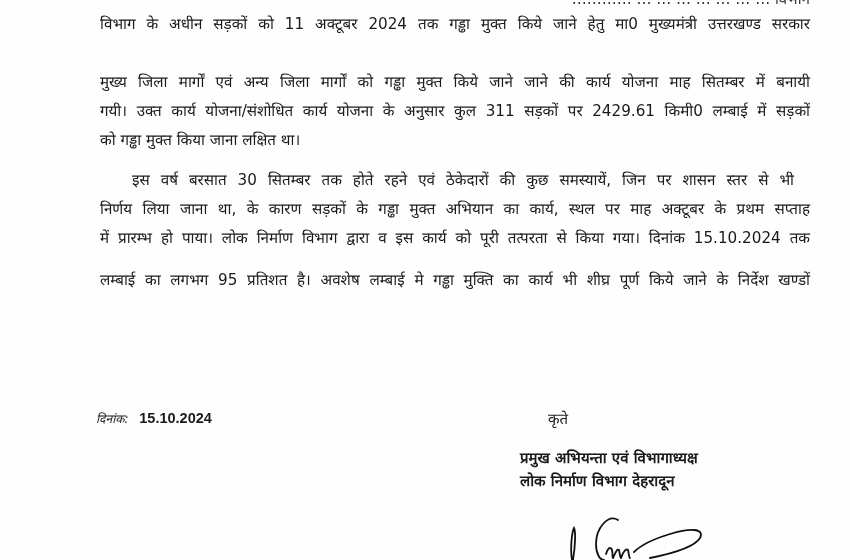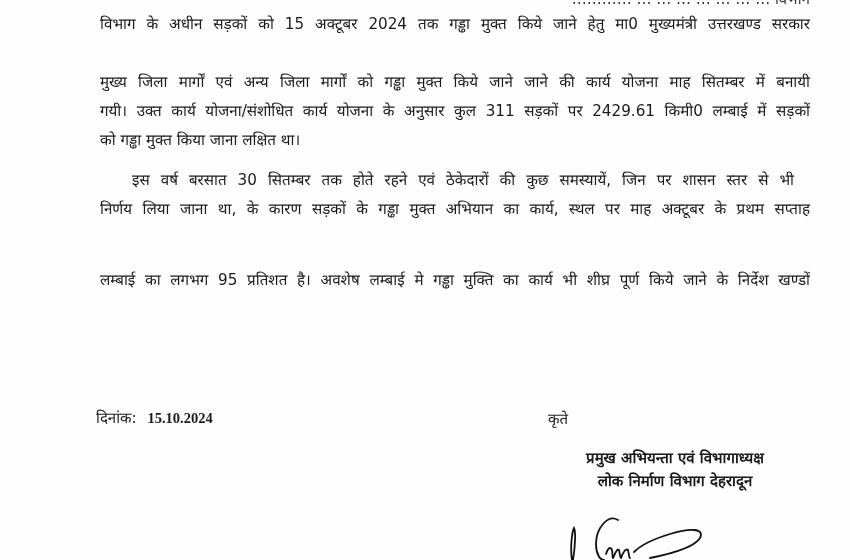--- a/index.html
+++ b/index.html
@@ -45,64 +45,65 @@
   }
   .line.last { text-align-last: left; }
   .line.indent { left: 132px; width: 662px; }
   .date-row {
     position: absolute;
     left: 96px; top: 406px;
     font-size: 15px;
     line-height: 24px;
     white-space: nowrap;
   }
-  .date-row .date-label { font-size: 15px; }
+  .date-row .date-label { font-size: 12px; font-style: italic; }
   .date-row .date-value {
-    font-family: Liberation Serif, serif;
+    font-family: Liberation Sans, sans-serif;
     font-weight: bold;
     font-size: 14.5px;
     margin-left: 6px;
     margin-top: 32px;
   }
   .kritey {
     position: absolute;
     left: 548px; top: 408px;
     font-size: 15px;
     line-height: 22px;
   }
   .designation {
     position: absolute;
-    left: 540px;
+    left: 520px;
     width: 270px;
-    text-align: center;
+    text-align: left;
     font-size: 15px;
     font-weight: bold;
     line-height: 22px;
     white-space: nowrap;
   }
   .signature {
     position: absolute;
     left: 560px; top: 510px;
     width: 180px; height: 50px;
   }
 </style>
 </head>
 <body>
 
 <div class="page">
 
   <div class="cut-top">………… … … … … … … … विभाग</div>
 
-  <div class="line" style="top:12px">विभाग के अधीन सड़कों को 15 अक्टूबर 2024 तक गड्ढा मुक्त किये जाने हेतु मा0 मुख्यमंत्री उत्तरखण्ड सरकार</div>
+  <div class="line" style="top:12px">विभाग के अधीन सड़कों को 11 अक्टूबर 2024 तक गड्ढा मुक्त किये जाने हेतु मा0 मुख्यमंत्री उत्तरखण्ड सरकार</div>
   <div class="line" style="top:70px">मुख्य जिला मार्गों एवं अन्य जिला मार्गों को गड्ढा मुक्त किये जाने जाने की कार्य योजना माह सितम्बर में बनायी</div>
   <div class="line" style="top:99px">गयी। उक्त कार्य योजना/संशोधित कार्य योजना के अनुसार कुल 311 सड़कों पर 2429.61 किमी0 लम्बाई में सड़कों</div>
   <div class="line last" style="top:128px">को गड्ढा मुक्त किया जाना लक्षित था।</div>
 
   <div class="line indent" style="top:168px">इस वर्ष बरसात 30 सितम्बर तक होते रहने एवं ठेकेदारों की कुछ समस्यायें, जिन पर शासन स्तर से भी</div>
   <div class="line" style="top:197px">निर्णय लिया जाना था, के कारण सड़कों के गड्ढा मुक्त अभियान का कार्य, स्थल पर माह अक्टूबर के प्रथम सप्ताह</div>
+  <div class="line" style="top:226px">में प्रारम्भ हो पाया। लोक निर्माण विभाग द्वारा व इस कार्य को पूरी तत्परता से किया गया। दिनांक 15.10.2024 तक</div>
   <div class="line" style="top:268px">लम्बाई का लगभग 95 प्रतिशत है। अवशेष लम्बाई मे गड्ढा मुक्ति का कार्य भी शीघ्र पूर्ण किये जाने के निर्देश खण्डों</div>
 
   <div class="date-row">
     <span class="date-label">दिनांक:</span>
     <span class="date-value">15.10.2024</span>
   </div>
 
   <div class="kritey">कृते</div>
   <div class="designation" style="top:447px">प्रमुख अभियन्ता एवं विभागाध्यक्ष</div>
   <div class="designation" style="top:470px">लोक निर्माण विभाग देहरादून</div>

